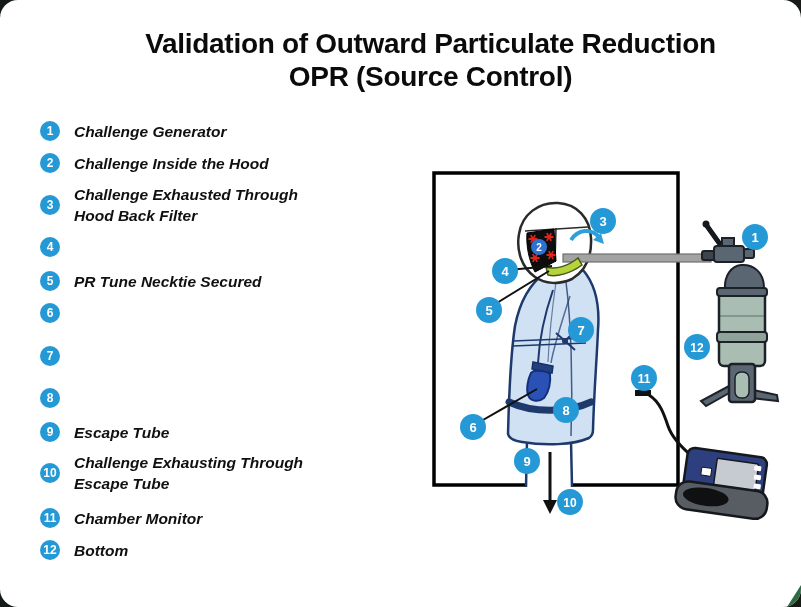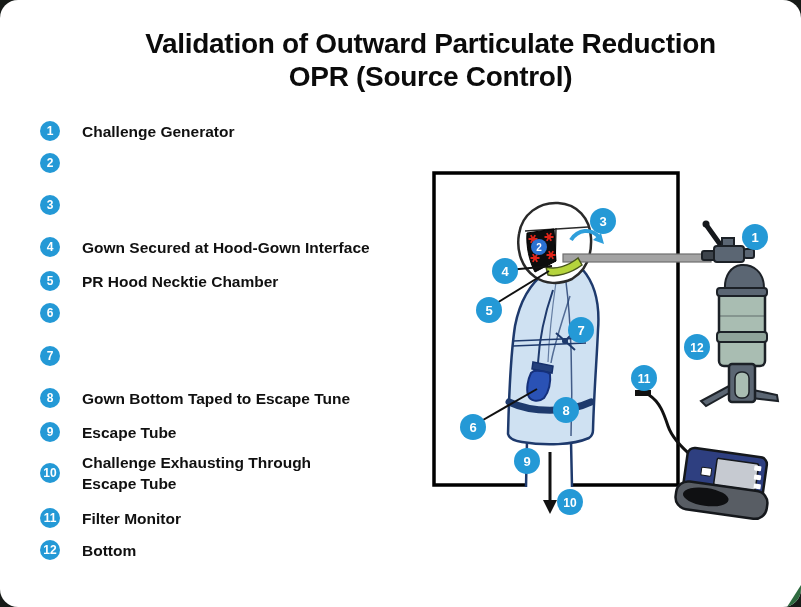--- a/index.html
+++ b/index.html
@@ -22,22 +22,22 @@
     position:absolute;left:40px;width:388px;
     display:flex;align-items:center;
   }
   .badge{
     flex:0 0 auto;width:20px;height:20px;border-radius:50%;
     background:#2499d6;color:#fff;
     font-size:12px;font-weight:700;
     display:flex;align-items:center;justify-content:center;
   }
   .label{
-    margin-left:22px;font-size:15.5px;font-weight:700;color:#101010;
-    line-height:21px;white-space:pre-line;
+    margin-left:14px;font-size:15.5px;font-weight:700;color:#101010;
+    line-height:21px;white-space:pre-line;font-style:italic;
   }
   .illustration{position:absolute;left:420px;top:160px;}
   .corner-green{position:absolute;right:0;bottom:0;}
   .callout-num{fill:#fff;font-family:"Liberation Sans",sans-serif;font-size:13px;font-weight:700;text-anchor:middle;}
   .callout-num-sm{fill:#fff;font-family:"Liberation Sans",sans-serif;font-size:10px;font-weight:700;text-anchor:middle;}
 </style>
 </head>
 <body>
 
 <div class="card">
@@ -45,54 +45,55 @@
   <div class="title">Validation of Outward Particulate Reduction
 OPR (Source Control)</div>
 
   <div>
     <div class="legend-item" style="top:115px;height:32px;">
       <span class="badge">1</span>
       <span class="label">Challenge Generator</span>
     </div>
     <div class="legend-item" style="top:147px;height:32px;">
       <span class="badge">2</span>
+      <span class="label">Challenge Inside the Hood</span>
     </div>
     <div class="legend-item" style="top:183px;height:44px;">
       <span class="badge">3</span>
+      <span class="label">Challenge Exhausted Through
+Hood Back Filter</span>
     </div>
     <div class="legend-item" style="top:231px;height:32px;">
       <span class="badge">4</span>
-      <span class="label">Gown Secured at Hood-Gown Interface</span>
     </div>
     <div class="legend-item" style="top:265px;height:32px;">
       <span class="badge">5</span>
-      <span class="label">PR Hood Necktie Chamber</span>
+      <span class="label">PR Tune Necktie Secured</span>
     </div>
     <div class="legend-item" style="top:297px;height:32px;">
       <span class="badge">6</span>
     </div>
     <div class="legend-item" style="top:334px;height:44px;">
       <span class="badge">7</span>
     </div>
     <div class="legend-item" style="top:382px;height:32px;">
       <span class="badge">8</span>
-      <span class="label">Gown Bottom Taped to Escape Tune</span>
     </div>
     <div class="legend-item" style="top:416px;height:32px;">
       <span class="badge">9</span>
       <span class="label">Escape Tube</span>
     </div>
     <div class="legend-item" style="top:451px;height:44px;">
       <span class="badge">10</span>
       <span class="label">Challenge Exhausting Through
 Escape Tube</span>
     </div>
     <div class="legend-item" style="top:502px;height:32px;">
       <span class="badge">11</span>
-      <span class="label">Filter Monitor</span>
+      <span class="label">Chamber Monitor</span>
     </div>
     <div class="legend-item" style="top:534px;height:32px;">
       <span class="badge">12</span>
       <span class="label">Bottom</span>
     </div>
   </div>
 
   <svg class="illustration" width="381" height="447" viewBox="420 160 381 447">
 
     <rect x="434" y="173" width="244" height="312" fill="#ffffff" stroke="#000000" stroke-width="3.5"></rect>

